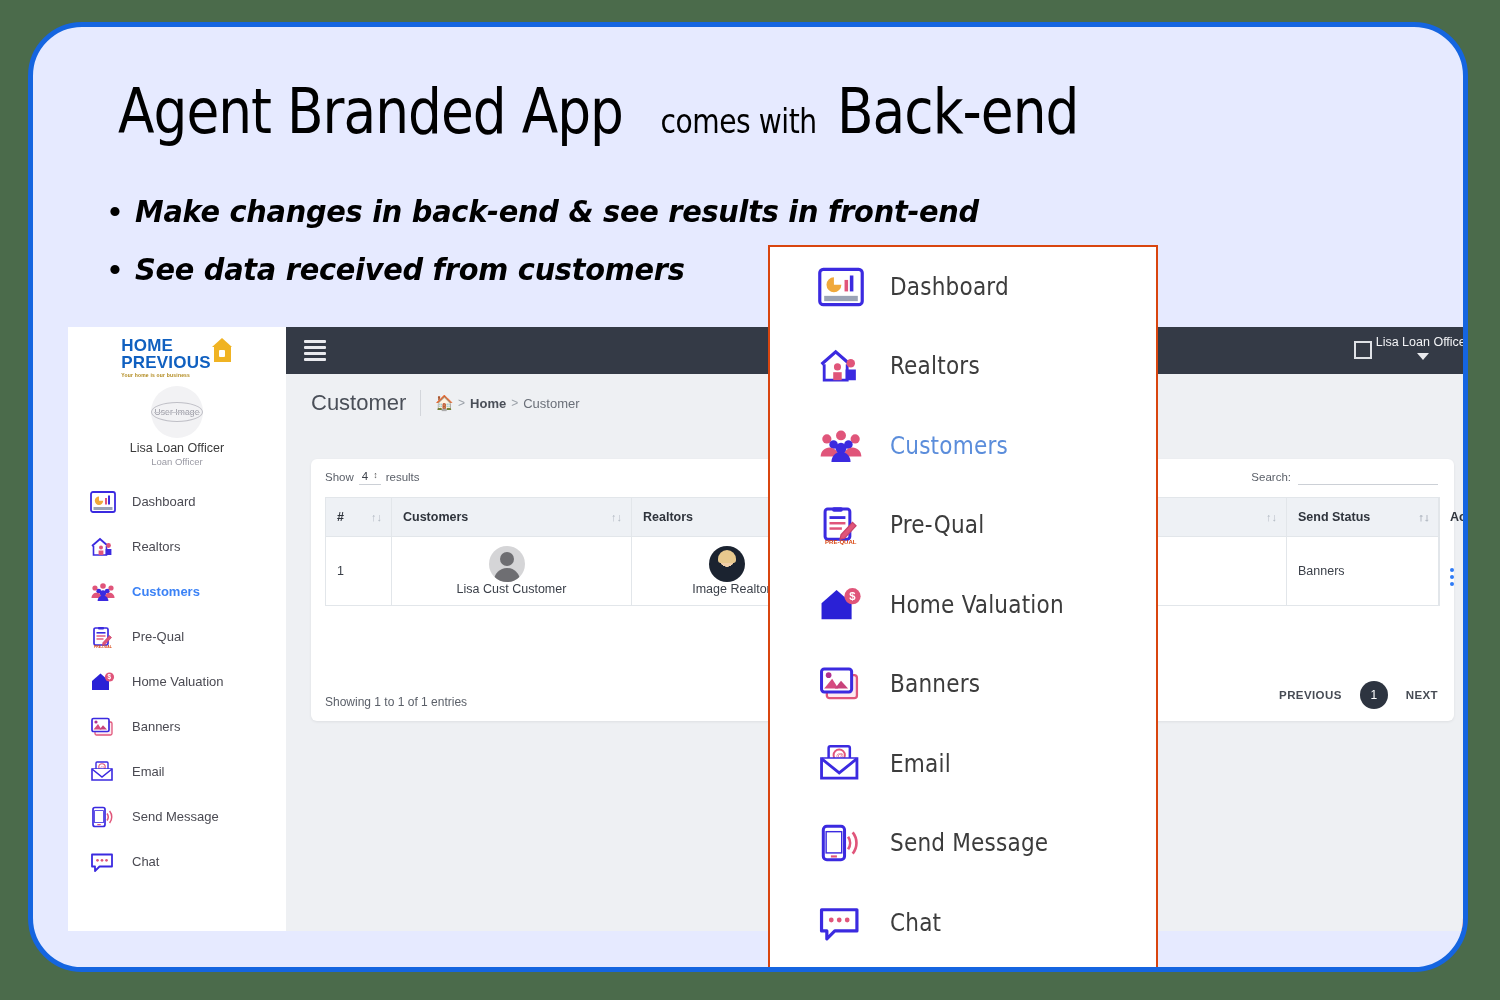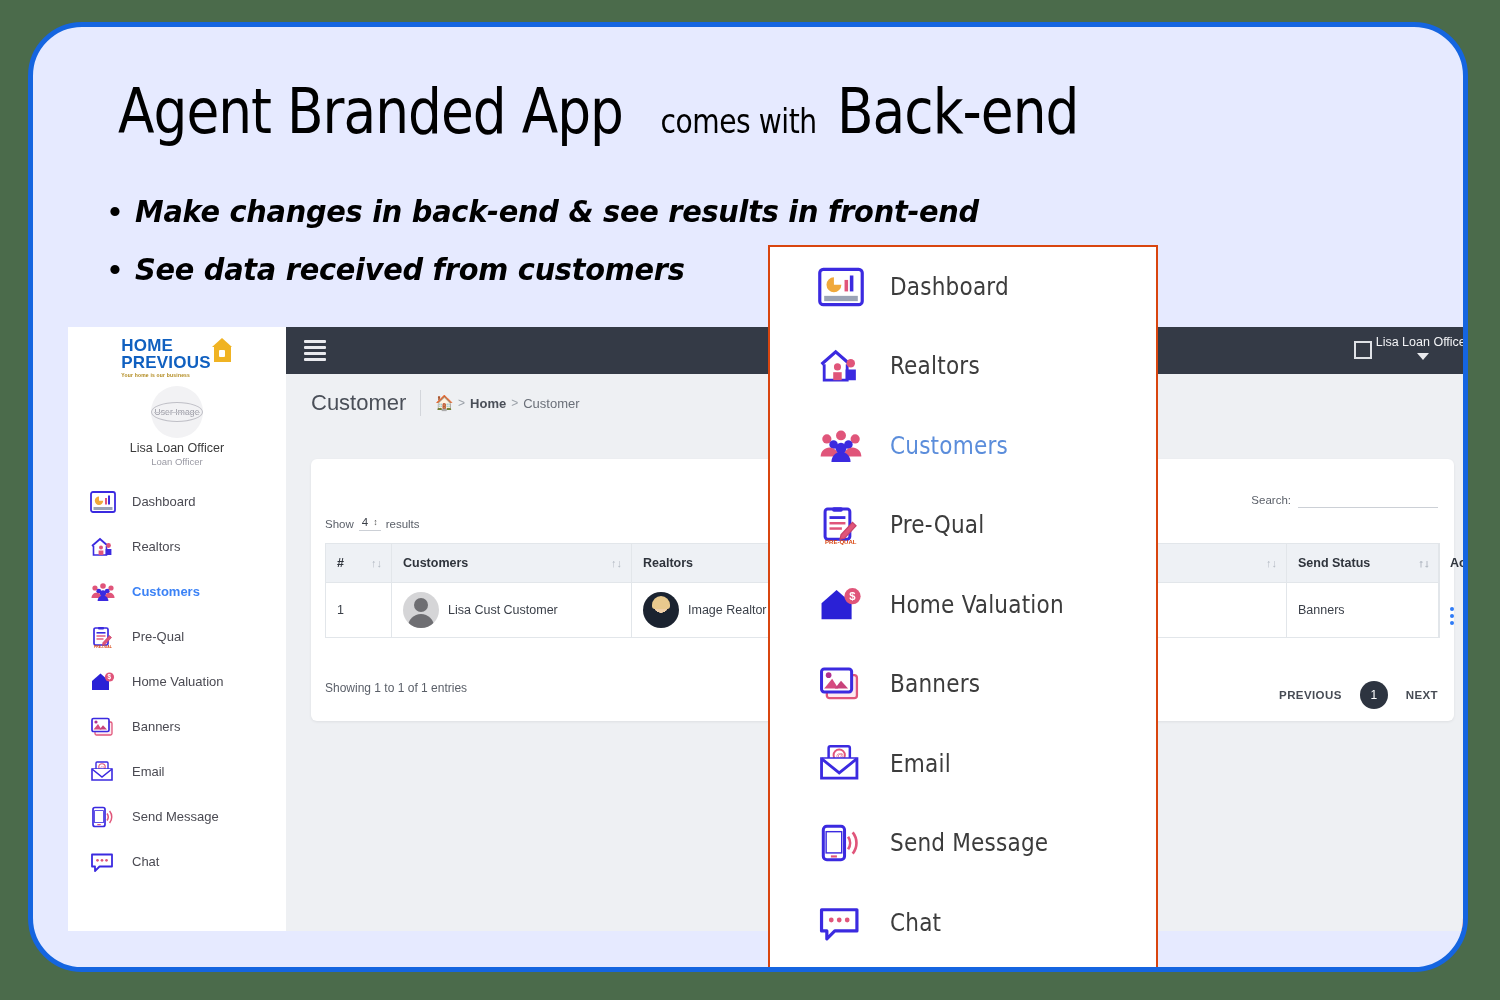--- a/index.html
+++ b/index.html
@@ -133,21 +133,21 @@
 
   #card{
     position:absolute;left:25px;top:85px;right:22px;height:262px;background:#fff;
     border-radius:6px;box-shadow:0 1px 3px rgba(0,0,0,.07);
   }
   #card-title{padding:14px 0 0 14px;font-size:15px;color:#3a3f48;}
   #card-title b{font-weight:700;}
   #card-title span.light{color:#8d929a;}
 
   #tabletop{display:flex;align-items:center;justify-content:space-between;padding:10px 16px 0 14px;}
-  .showentries{font-size:11.5px;color:#5a5f68;display:flex;align-items:center;margin-top:47px;}
+  .showentries{font-size:11.5px;color:#5a5f68;display:flex;align-items:center;}
   .showentries .selbox{
     margin:0 5px;border-bottom:1px solid #ccd0d6;padding:0 3px 2px;display:flex;align-items:center;
     cursor:pointer;
   }
   .showentries .selbox .v{font-size:11.5px;color:#3a3f48;}
   .showentries .selbox .arrows{margin-left:5px;font-size:9px;line-height:9px;color:#555;}
   .searchbox{font-size:11.5px;color:#5a5f68;display:flex;align-items:center;}
   .searchbox input{
     margin-left:7px;width:136px;border:none;border-bottom:1px solid #ccd0d6;
     outline:none;font-size:11.5px;padding:1px 2px 2px;background:transparent;
@@ -155,32 +155,32 @@
 
   table.dt{width:calc(100% - 28px);margin:12px 14px 0;border-collapse:collapse;table-layout:fixed;}
   table.dt th{
     background:#eef1f5;border:1px solid #e2e6ea;font-size:12.5px;color:#2f343c;
     font-weight:700;text-align:left;padding:10px 11px;position:relative;height:18px;
   }
   table.dt th .sortic{position:absolute;right:9px;top:50%;transform:translateY(-50%);color:#b3bac3;font-size:11px;}
   table.dt td{
     border:1px solid #e2e6ea;font-size:12.5px;color:#3a3f48;padding:9px 11px;height:36px;
   }
-  .cellface{display:flex;align-items:center;}
+  .cellface{display:flex;align-items:center;flex-direction:column;}
   .pic{width:36px;height:36px;border-radius:50%;flex:0 0 36px;margin-right:9px;overflow:hidden;}
   .pic.generic{background:#d5d5d7;position:relative;}
   .pic.generic::before{content:"";position:absolute;left:11px;top:6px;width:14px;height:14px;border-radius:50%;background:#6e6e72;}
   .pic.generic::after{content:"";position:absolute;left:5px;top:22px;width:26px;height:17px;border-radius:13px 13px 0 0;background:#6e6e72;}
   .pic.realtor{background:radial-gradient(circle at 50% 36%,#f0cfa8 0 26%,#1b2330 27% 100%);position:relative;}
   .pic.realtor::before{content:"";position:absolute;left:9px;top:4px;width:18px;height:13px;border-radius:9px 9px 3px 3px;background:#e8c98e;}
   .pic.realtor2{background:radial-gradient(circle at 50% 40%,#f2cfa5 0 30%,#22303f 31% 100%);}
   .kebab{width:4px;margin-left:3px;}
   .kebab i{display:block;width:4px;height:4px;border-radius:50%;background:#2f7bf6;margin-bottom:3px;}
 
-  #tablefoot{position:absolute;left:14px;right:16px;bottom:12px;display:flex;align-items:flex-start;justify-content:space-between;margin-top:17px;}
+  #tablefoot{position:absolute;left:14px;right:16px;bottom:12px;display:flex;align-items:flex-end;justify-content:space-between;margin-top:17px;}
   #tablefoot .showing{font-size:12px;color:#5a5f68;}
   .pager{display:flex;align-items:center;}
   .pager .pg{font-size:11.5px;font-weight:700;color:#474c55;letter-spacing:.4px;cursor:pointer;}
   .pager .num{
     width:28px;height:28px;border-radius:50%;background:#2d3440;color:#fff;font-size:12px;
     display:flex;align-items:center;justify-content:center;margin:0 18px;cursor:pointer;
   }
 
   
   #overlay{

